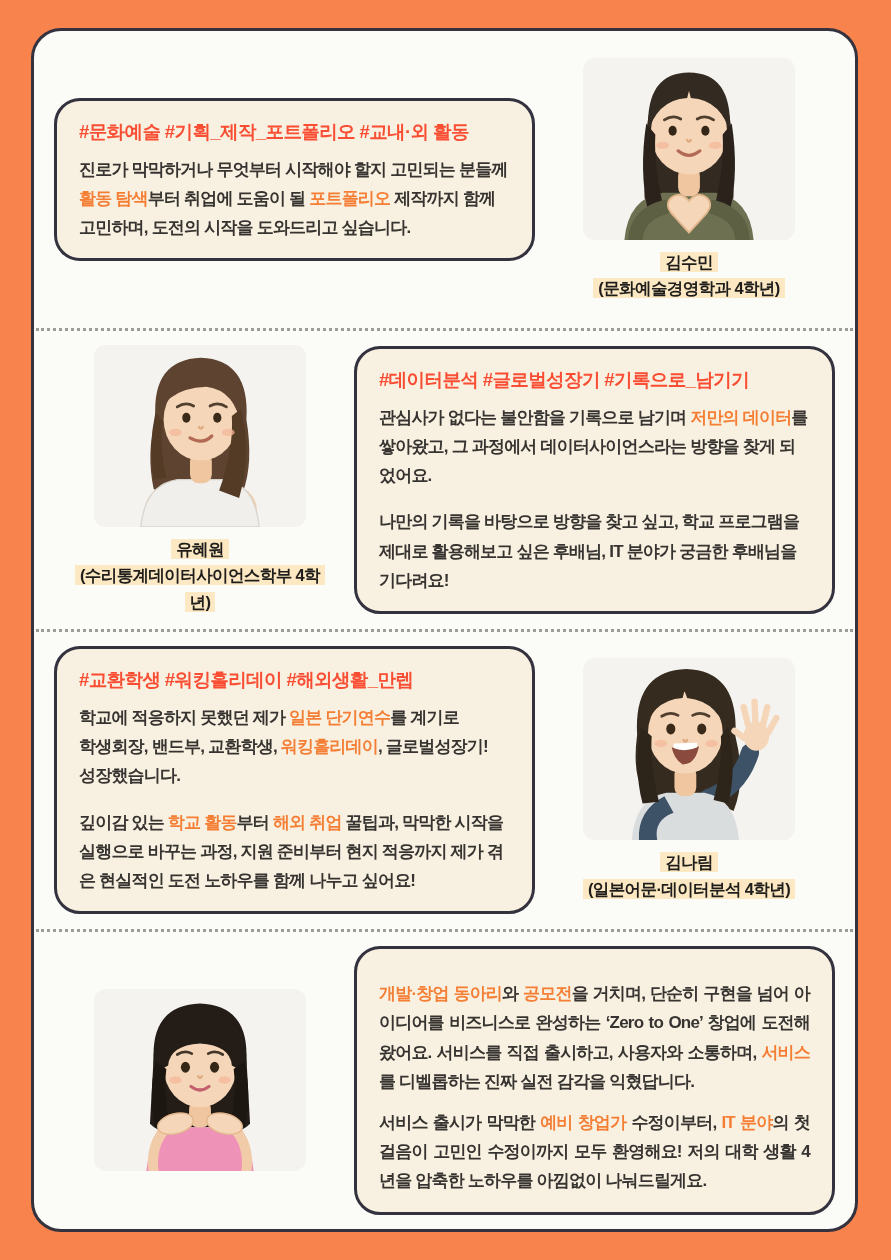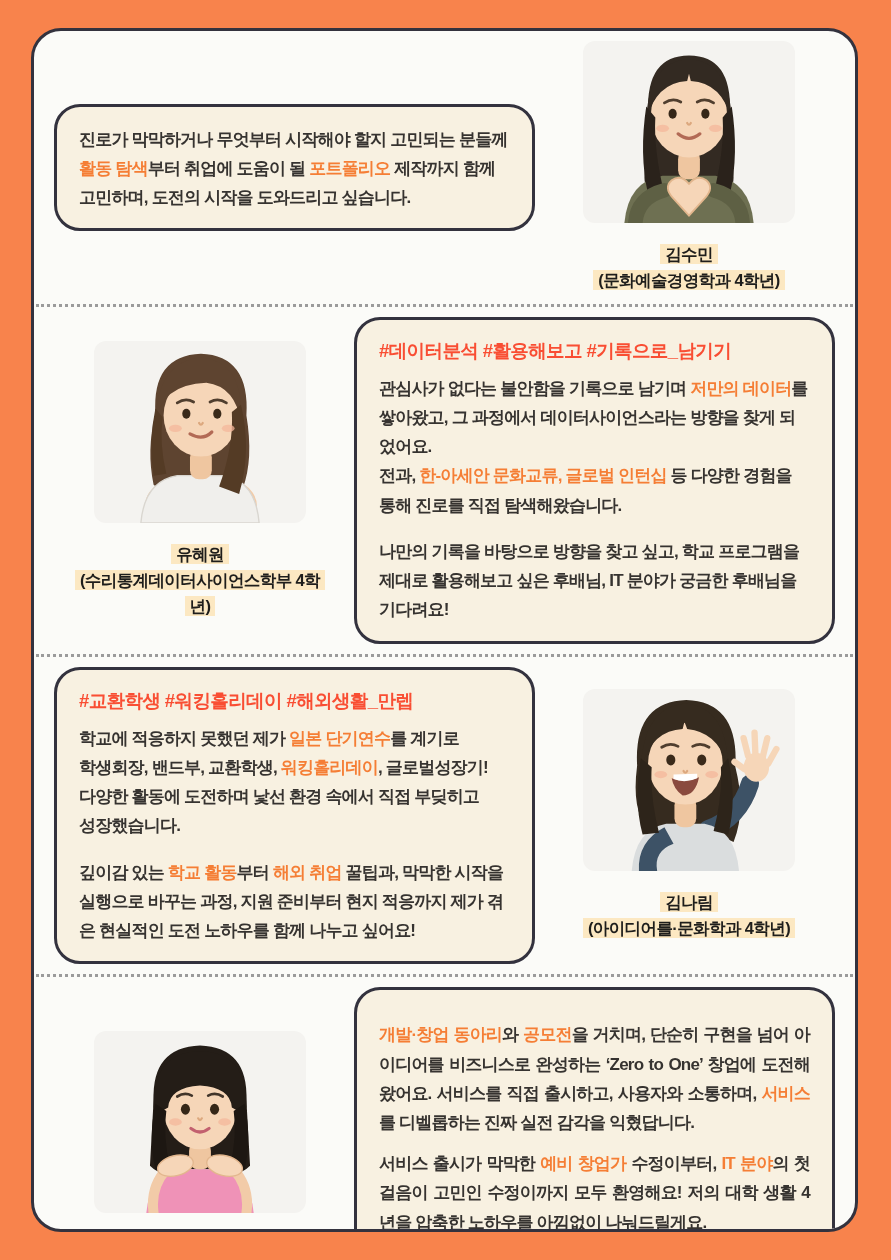--- a/index.html
+++ b/index.html
@@ -19,37 +19,38 @@
           border-radius:26px;padding:18px 22px 16px 22px;}
   .card-title{color:var(--title);font-weight:700;font-size:18.5px;
               letter-spacing:-0.6px;margin-bottom:11px;white-space:nowrap;}
   .card-body{font-size:17px;font-weight:600;color:var(--text);
              line-height:1.72;letter-spacing:-0.8px;}
   .card-body p{margin:0;}
   .card-body p.blank{height:17px;}
   .card-body .accent{color:var(--accent);}
   .card-body.justify p{text-align:justify;margin-top:12px;}
   .profile{width:292px;flex:none;display:flex;flex-direction:column;
-           align-items:center;justify-content:center;gap:18px;}
+           align-items:center;justify-content:center;gap:9px;}
   .avatar-bg{width:212px;height:182px;background:#F4F3F0;border-radius:12px;
              display:flex;align-items:flex-end;justify-content:center;overflow:hidden;}
   .avatar{display:block;}
   .name-plate{text-align:center;font-weight:700;font-size:16.5px;line-height:1.6;
               letter-spacing:-0.6px;color:#1e1d1b;max-width:252px;}
   .name-plate .hl{background:var(--namehl);padding:1px 5px;
                   box-decoration-break:clone;-webkit-box-decoration-break:clone;}
 </style>
 </head>
 <body>
 
 <div class="page">
   <div class="panel">
 
     <section class="row">
       <div class="bubble">
+        <div class="card-title">#문화예술 #기획_제작_포트폴리오 #교내·외 활동</div>
         <div class="card-body">
             <p><span>진로가 막막하거나 무엇부터 시작해야 할지 고민되는 분들께 </span><span class="accent">활동 탐색</span><span>부터 취업에 도움이 될 </span><span class="accent">포트폴리오</span><span> 제작까지 함께 고민하며, 도전의 시작을 도와드리고 싶습니다.</span></p>
           </div>
       </div>
       <div class="profile">
         <div class="avatar-bg">
           <svg class="avatar" width="212" height="182" viewBox="0 0 230 200" preserveAspectRatio="xMidYMax meet">
             <path d="M70 78 Q68 16 115 16 Q162 16 160 78 L164 150 Q164 166 148 166 L82 166 Q66 166 66 150 Z" fill="#332A22"></path>
             <path d="M44 200 Q48 154 86 148 L144 148 Q182 154 186 200 Z" fill="#6E7052"></path>
             <rect x="103" y="120" width="24" height="32" rx="10" fill="#EFC6A0"></rect>
@@ -101,39 +102,37 @@
             <ellipse cx="88" cy="96" rx="7" ry="4" fill="#F4B79B" opacity="0.75"></ellipse>
             <ellipse cx="146" cy="96" rx="7" ry="4" fill="#F4B79B" opacity="0.75"></ellipse>
           </svg>
         </div>
         <div class="name-plate">
           <span class="hl">유혜원</span><br>
           <span class="hl">(수리통계데이터사이언스학부 4학년)</span>
         </div>
       </div>
       <div class="bubble">
-        <div class="card-title">#데이터분석 #활용해보고 #기록으로_남기기</div>
+        <div class="card-title">#데이터분석 #글로벌성장기 #기록으로_남기기</div>
         <div class="card-body">
             <p><span>관심사가 없다는 불안함을 기록으로 남기며 </span><span class="accent">저만의 데이터</span><span>를 쌓아왔고, 그 과정에서 데이터사이언스라는 방향을 찾게 되었어요.</span></p>
-            <p><span>전과, </span><span class="accent">한-아세안 문화교류, 글로벌 인턴십</span><span> 등 다양한 경험을 통해 진로를 직접 탐색해왔습니다.</span></p>
             <p class="blank"></p>
             <p><span>나만의 기록을 바탕으로 방향을 찾고 싶고, 학교 프로그램을 제대로 활용해보고 싶은 후배님, IT 분야가 궁금한 후배님을 기다려요!</span></p>
           </div>
       </div>
     </section>
 
     <div class="sep"></div>
 
     <section class="row">
       <div class="bubble">
         <div class="card-title">#교환학생 #워킹홀리데이 #해외생활_만렙</div>
         <div class="card-body">
             <p><span>학교에 적응하지 못했던 제가 </span><span class="accent">일본 단기연수</span><span>를 계기로</span></p>
             <p><span>학생회장, 밴드부, 교환학생, </span><span class="accent">워킹홀리데이</span><span>, 글로벌성장기!</span></p>
-            <p><span>다양한 활동에 도전하며 낯선 환경 속에서 직접 부딪히고</span></p>
             <p><span>성장했습니다.</span></p>
             <p class="blank"></p>
             <p><span>깊이감 있는 </span><span class="accent">학교 활동</span><span>부터 </span><span class="accent">해외 취업</span><span> 꿀팁과, 막막한 시작을 실행으로 바꾸는 과정, 지원 준비부터 현지 적응까지 제가 겪은 현실적인 도전 노하우를 함께 나누고 싶어요!</span></p>
           </div>
       </div>
       <div class="profile">
         <div class="avatar-bg">
           <svg class="avatar" width="212" height="182" viewBox="0 0 230 200" preserveAspectRatio="xMidYMax meet">
             <path d="M58 84 Q54 14 112 12 Q170 14 166 86 Q178 134 164 168 L146 160 L80 160 Q50 146 58 84 Z" fill="#362B1F"></path>
             <path d="M136 154 Q170 142 182 104" stroke="#3D5266" stroke-width="20" fill="none" stroke-linecap="round"></path>
@@ -158,21 +157,21 @@
             <ellipse cx="129" cy="78" rx="5" ry="6" fill="#3A2A1A"></ellipse>
             <path d="M109 90 Q111 94 113 90" stroke="#DCA87E" stroke-width="2.5" fill="none" stroke-linecap="round"></path>
             <path d="M96 98 Q111 104 126 97 Q122 117 108 117 Q98 110 96 98 Z" fill="#8A4A3E"></path>
             <path d="M98 99 Q111 104 124 98 L124 93 L98 94 Z" fill="#FFFFFF"></path>
             <ellipse cx="84" cy="94" rx="7" ry="4" fill="#F4B79B" opacity="0.75"></ellipse>
             <ellipse cx="140" cy="94" rx="7" ry="4" fill="#F4B79B" opacity="0.75"></ellipse>
           </svg>
         </div>
         <div class="name-plate">
           <span class="hl">김나림</span><br>
-          <span class="hl">(아이디어를·문화학과 4학년)</span>
+          <span class="hl">(일본어문·데이터분석 4학년)</span>
         </div>
       </div>
     </section>
 
     <div class="sep"></div>
 
     <section class="row">
       <div class="profile">
         <div class="avatar-bg">
           <svg class="avatar" width="212" height="182" viewBox="0 0 230 200" preserveAspectRatio="xMidYMax meet">

